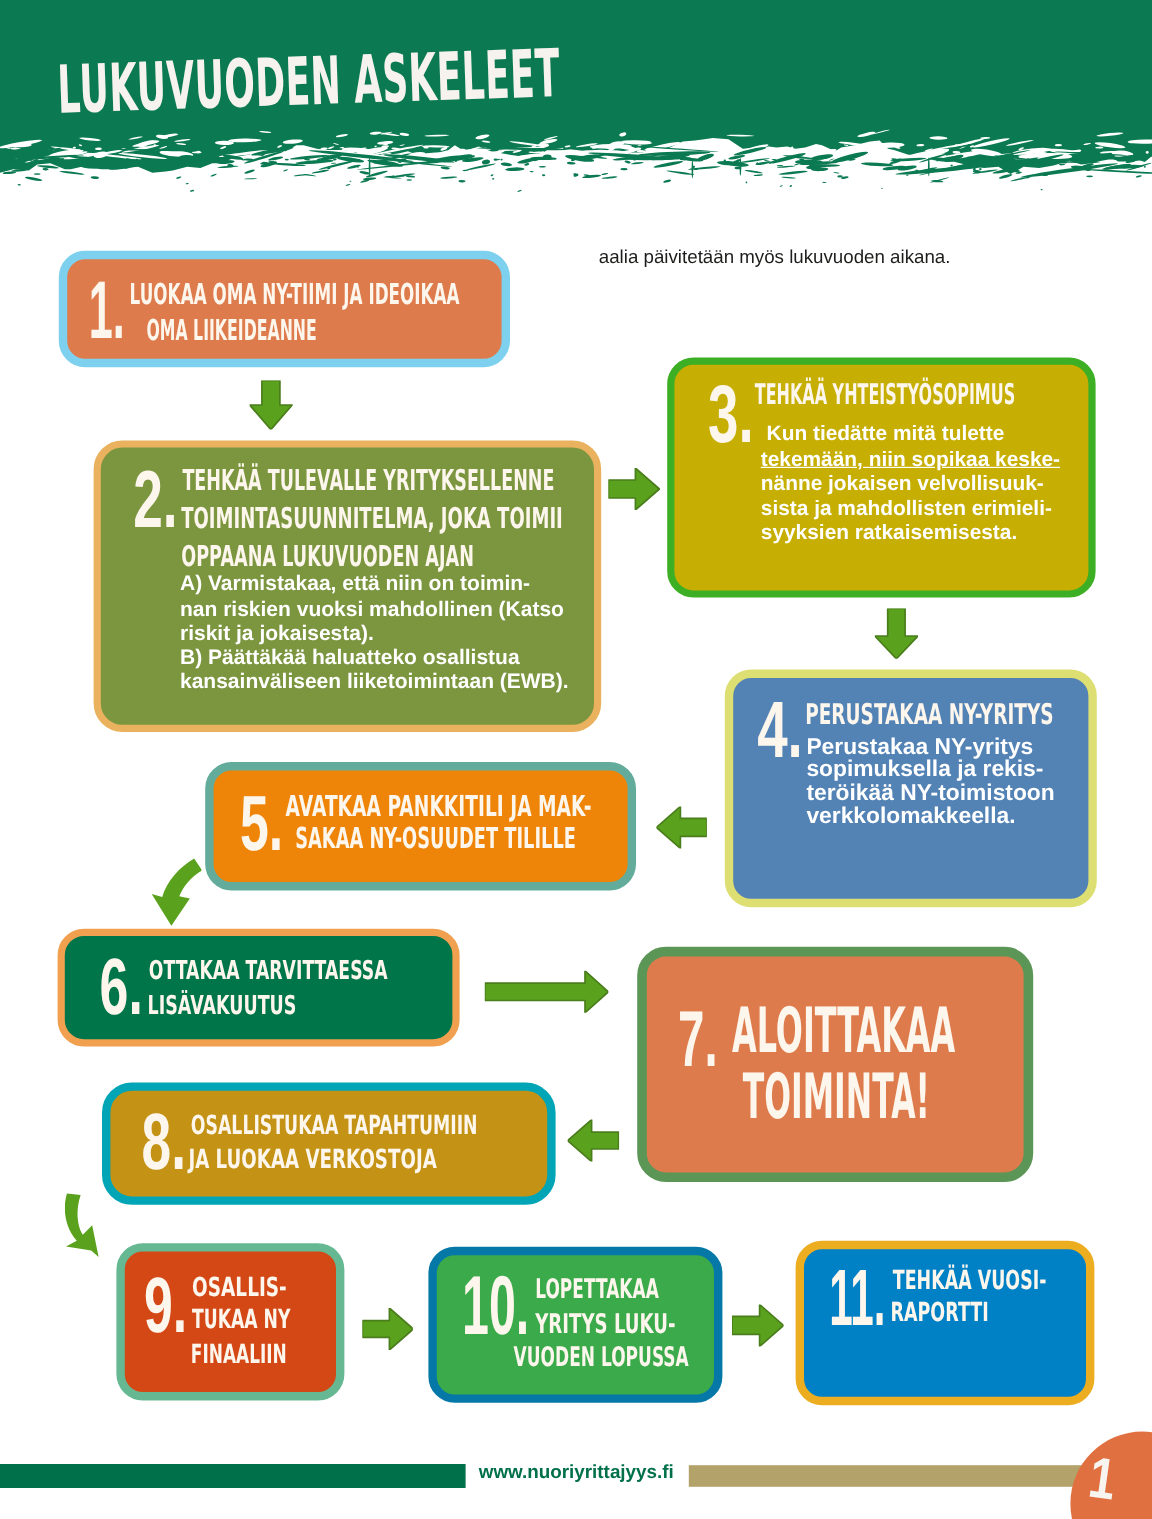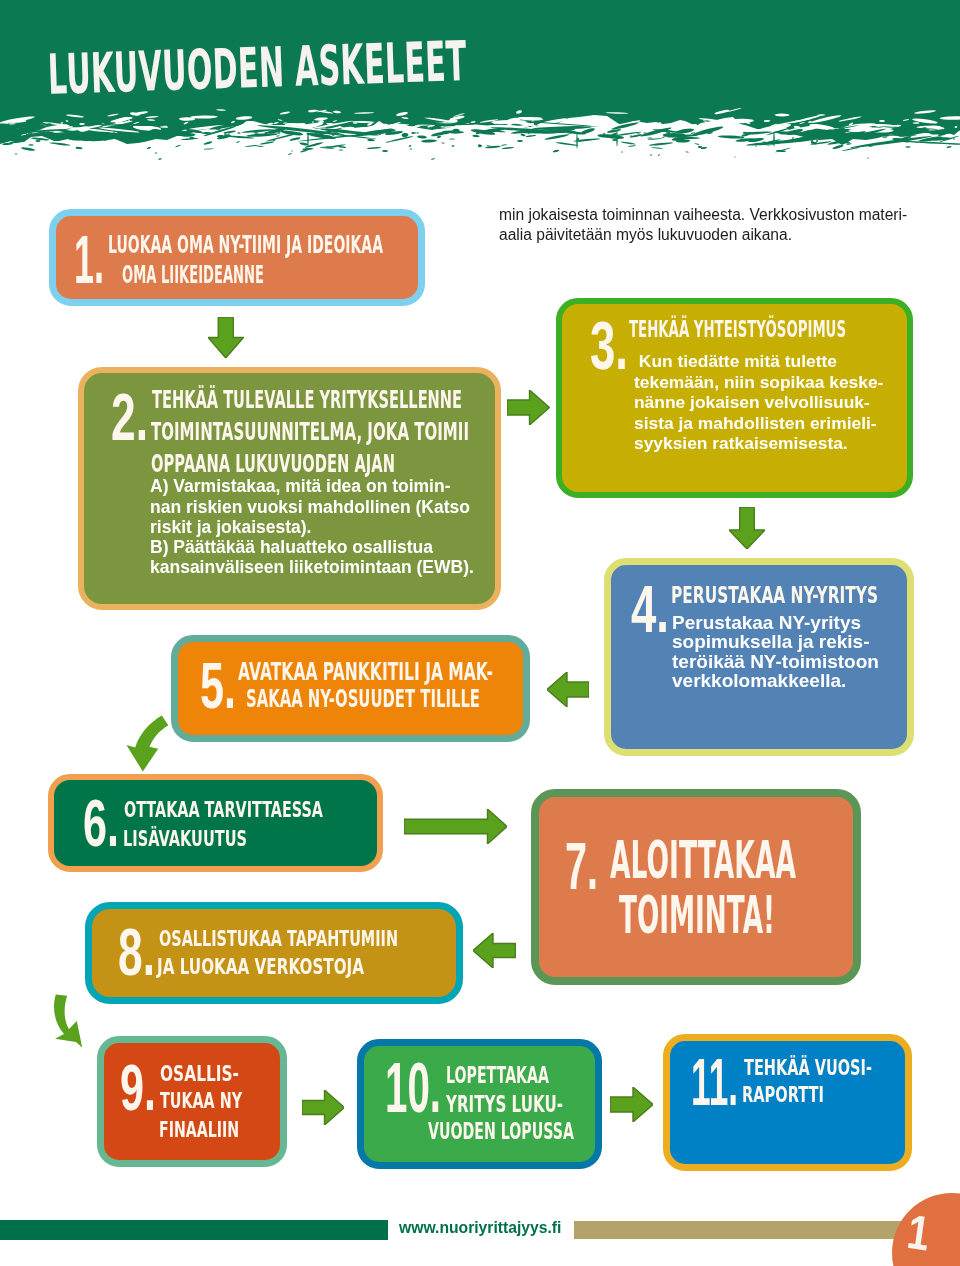--- a/index.html
+++ b/index.html
@@ -567,44 +567,43 @@
           <ellipse cx="617" cy="139" rx="0.7" ry="7.5"></ellipse>
           <ellipse cx="577" cy="141" rx="0.7" ry="7.7"></ellipse>
           <ellipse cx="774" cy="139" rx="0.7" ry="7.9"></ellipse>
           <ellipse cx="308" cy="139" rx="0.7" ry="7.7"></ellipse>
         </g>
     </svg>
   </div>
   <div id="page-title">LUKUVUODEN ASKELEET</div>
 
   <div id="intro">
-    <div>min jokaisesta toiminnan vaiheesta. Verkkosivuston materi-</div>
     <div>aalia päivitetään myös lukuvuoden aikana.</div>
   </div>
 
   <div id="steps-layer">
       <div class="step" style="left: 49px; top: 209px; width: 376px; height: 97px; border-width: 7px; border-color: rgb(125, 209, 238); background: rgb(222, 123, 76); border-radius: 22px;"></div>
       <span class="num" style="position: absolute; left: 74px; top: 225.44px; font-size: 68.12px; line-height: 68.12px; transform-origin: left top; transform: scaleX(0.5281);">1.</span>
       <span class="hl" style="position: absolute; left: 108px; top: 233.23px; font-size: 24.11px; line-height: 24.11px; transform-origin: left top; transform: scaleX(0.5805);">LUOKAA OMA NY-TIIMI JA IDEOIKAA</span>
       <span class="hl" style="position: absolute; left: 122px; top: 263.23px; font-size: 24.11px; line-height: 24.11px; transform-origin: left top; transform: scaleX(0.5442);">OMA LIIKEIDEANNE</span>
       <div class="step" style="left: 78px; top: 367px; width: 423px; height: 243px; border-width: 6px; border-color: rgb(234, 178, 94); background: rgb(124, 150, 64); border-radius: 24px;"></div>
       <span class="num" style="position: absolute; left: 111px; top: 382.55px; font-size: 67.39px; line-height: 67.39px; transform-origin: left top; transform: scaleX(0.6583);">2.</span>
       <span class="hl" style="position: absolute; left: 152px; top: 389.24px; font-size: 23.97px; line-height: 23.97px; transform-origin: left top; transform: scaleX(0.609);">TEHKÄÄ TULEVALLE YRITYKSELLENNE</span>
       <span class="hl" style="position: absolute; left: 151px; top: 421.24px; font-size: 23.97px; line-height: 23.97px; transform-origin: left top; transform: scaleX(0.6271);">TOIMINTASUUNNITELMA, JOKA TOIMII</span>
       <span class="hl" style="position: absolute; left: 151px; top: 453.24px; font-size: 23.97px; line-height: 23.97px; transform-origin: left top; transform: scaleX(0.613);">OPPAANA LUKUVUODEN AJAN</span>
-      <span class="bl" style="position: absolute; left: 150px; top: 478.29px; font-size: 17.5px; line-height: 17.5px; white-space: pre;">A) Varmistakaa, mitä idea on toimin-</span>
+      <span class="bl" style="position: absolute; left: 150px; top: 478.29px; font-size: 17.5px; line-height: 17.5px; white-space: pre;">A) Varmistakaa, että niin on toimin-</span>
       <span class="bl" style="position: absolute; left: 150px; top: 498.59px; font-size: 17.5px; line-height: 17.5px; white-space: pre;">nan riskien vuoksi mahdollinen (Katso</span>
       <span class="bl" style="position: absolute; left: 150px; top: 518.89px; font-size: 17.5px; line-height: 17.5px; white-space: pre;">riskit ja jokaisesta).</span>
       <span class="bl" style="position: absolute; left: 150px; top: 539.19px; font-size: 17.5px; line-height: 17.5px; white-space: pre;">B) Päättäkää haluatteko osallistua</span>
       <span class="bl" style="position: absolute; left: 150px; top: 559.49px; font-size: 17.5px; line-height: 17.5px; white-space: pre;">kansainväliseen liiketoimintaan (EWB).</span>
       <div class="step" style="left: 556px; top: 298px; width: 357px; height: 200px; border-width: 6px; border-color: rgb(61, 175, 36); background: rgb(198, 174, 2); border-radius: 22px;"></div>
       <span class="num" style="position: absolute; left: 590px; top: 311.44px; font-size: 68.12px; line-height: 68.12px; transform-origin: left top; transform: scaleX(0.6689);">3.</span>
       <span class="hl" style="position: absolute; left: 629px; top: 318.26px; font-size: 23.84px; line-height: 23.84px; transform-origin: left top; transform: scaleX(0.5582);">TEHKÄÄ YHTEISTYÖSOPIMUS</span>
       <span class="bl" style="position: absolute; left: 634px; top: 353.3px; font-size: 17.4px; line-height: 17.4px; white-space: pre;"> Kun tiedätte mitä tulette</span>
-      <span class="bl" style="position: absolute; left: 634px; top: 373.7px; font-size: 17.4px; line-height: 17.4px; white-space: pre;">tekemään, niin sopikaa keske-</span>
+      <span class="bl" style="position: absolute; left: 634px; top: 373.7px; font-size: 17.4px; line-height: 17.4px; white-space: pre; text-decoration: underline;">tekemään, niin sopikaa keske-</span>
       <span class="bl" style="position: absolute; left: 634px; top: 394.1px; font-size: 17.4px; line-height: 17.4px; white-space: pre;">nänne jokaisen velvollisuuk-</span>
       <span class="bl" style="position: absolute; left: 634px; top: 414.5px; font-size: 17.4px; line-height: 17.4px; white-space: pre;">sista ja mahdollisten erimieli-</span>
       <span class="bl" style="position: absolute; left: 634px; top: 434.9px; font-size: 17.4px; line-height: 17.4px; white-space: pre;">syyksien ratkaisemisesta.</span>
       <div class="step" style="left: 604px; top: 558px; width: 310px; height: 198px; border-width: 7px; border-color: rgb(221, 223, 115); background: rgb(83, 130, 181); border-radius: 22px;"></div>
       <span class="num" style="position: absolute; left: 631px; top: 575.67px; font-size: 66.67px; line-height: 66.67px; transform-origin: left top; transform: scaleX(0.6835);">4.</span>
       <span class="hl" style="position: absolute; left: 671px; top: 584.26px; font-size: 23.84px; line-height: 23.84px; transform-origin: left top; transform: scaleX(0.6462);">PERUSTAKAA NY-YRITYS</span>
       <span class="bl" style="position: absolute; left: 672px; top: 613.05px; font-size: 19px; line-height: 19px; white-space: pre;">Perustakaa NY-yritys</span>
       <span class="bl" style="position: absolute; left: 672px; top: 632.45px; font-size: 19px; line-height: 19px; white-space: pre;">sopimuksella ja rekis-</span>
       <span class="bl" style="position: absolute; left: 672px; top: 651.85px; font-size: 19px; line-height: 19px; white-space: pre; text-align: center;">teröikää NY-toimistoon</span>
       <span class="bl" style="position: absolute; left: 672px; top: 671.25px; font-size: 19px; line-height: 19px; white-space: pre;">verkkolomakkeella.</span>

